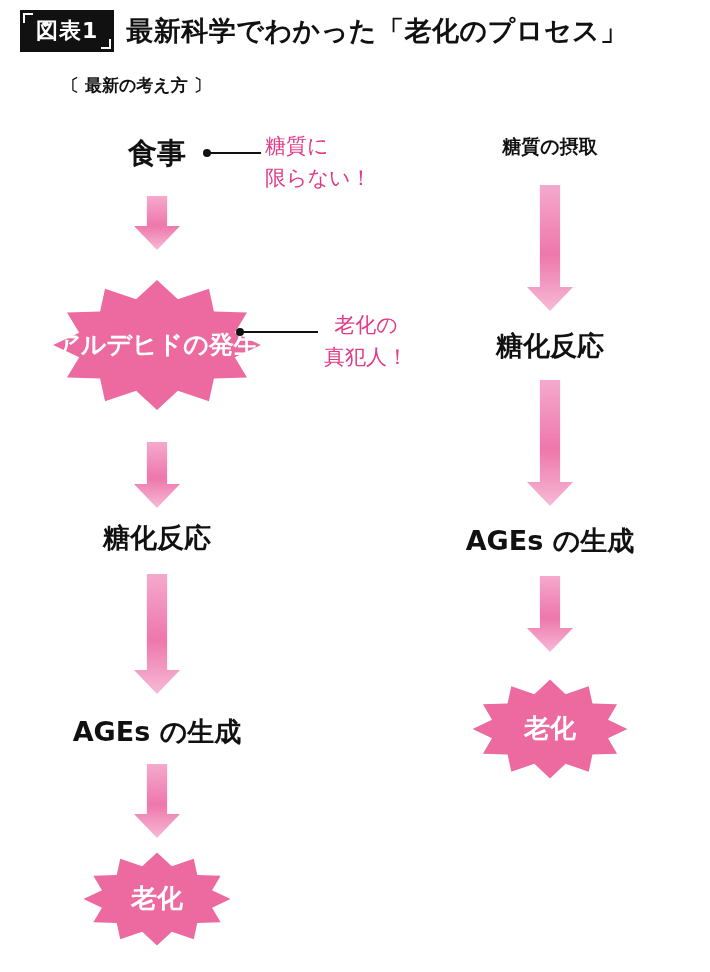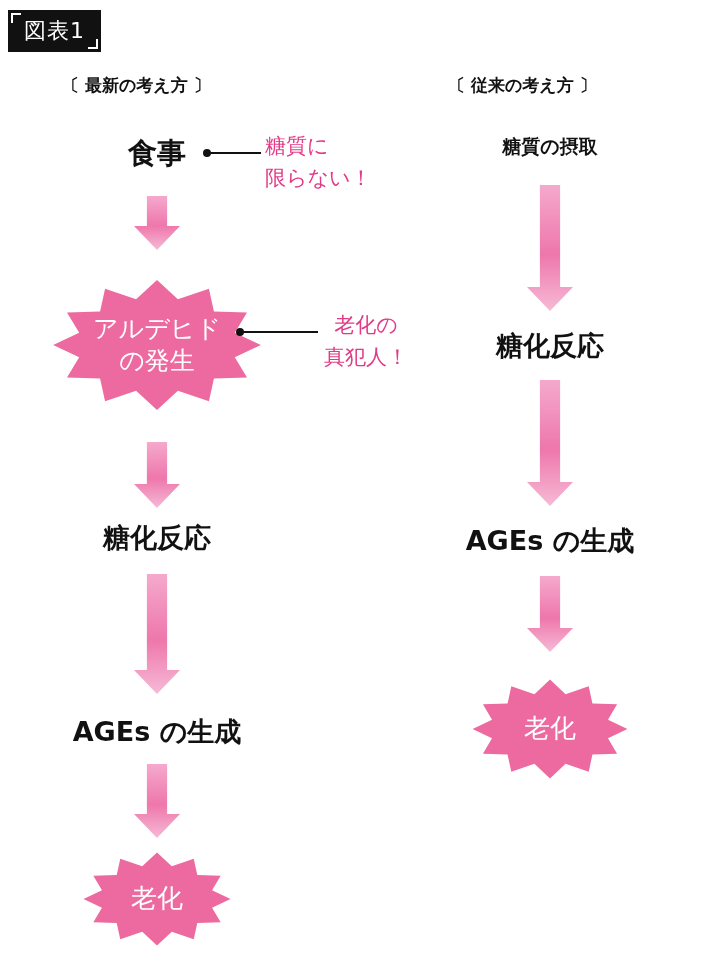--- a/index.html
+++ b/index.html
@@ -3,59 +3,59 @@
 <meta charset="utf-8">
 <style>
   * { margin:0; padding:0; box-sizing:border-box; }
   html,body { background:#ffffff; }
   body { font-family:"DejaVu Sans","Liberation Sans",sans-serif; color:#111; }
   .canvas { position:relative; width:710px; height:972px; background:#fff; overflow:hidden; }
   .abs { position:absolute; }
 
   
   .header { display:flex; align-items:center; gap:12px; }
-  .badge { position:relative; background:var(--badge-bg,#111); color:#fff; font-size:22px; font-weight:400; padding:6px 16px; letter-spacing:1px; }
+  .badge { position:relative; background:var(--badge-bg,#111); color:#fff; font-size:22px; font-weight:700; padding:6px 16px; letter-spacing:1px;margin-left:12px; }
   .badge::before { content:""; position:absolute; left:3px; top:3px; width:8px; height:8px; border-left:2px solid #fff; border-top:2px solid #fff; }
   .badge::after { content:""; position:absolute; right:3px; bottom:3px; width:8px; height:8px; border-right:2px solid #fff; border-bottom:2px solid #fff; }
   .title { font-size:27px; font-weight:700; letter-spacing:0.5px; white-space:nowrap; }
 
   .col-heading { font-size:17px; font-weight:700; white-space:nowrap; }
 
   
   .node { font-weight:700; text-align:right; transform:translateX(-50%); white-space:nowrap; }
 
   
   .arrow {
     width:46px;
     transform:translateX(-50%);
     background:linear-gradient(180deg, var(--arrow-top,#f5a9cd) 0%, var(--arrow-mid,#ee77ab) 55%, var(--arrow-bottom,#f6bad6) 100%);
     clip-path:polygon(28% 0, 72% 0, 72% calc(100% - 24px), 100% calc(100% - 24px), 50% 100%, 0 calc(100% - 24px), 28% calc(100% - 24px));
   }
 
   
   .burst { transform:translate(-50%,-50%); }
   .burst svg { display:block; width:100%; height:100%; }
-  .burst-label { position:absolute; inset:0; display:flex; flex-direction:column; align-items:center; justify-content:center; color:#fff; font-weight:400; line-height:1.3; text-align:center; }
+  .burst-label { position:absolute; inset:0; display:flex; flex-direction:row; align-items:center; justify-content:center; color:#fff; font-weight:700; line-height:1.3; text-align:center; }
 
   
   .callout-text { color:var(--callout-pink,#e23a86); font-weight:400; font-size:21px; line-height:1.5; white-space:nowrap; }
   .callout-line { height:2px; background:#111; }
   .callout-dot { width:8px; height:8px; border-radius:50%; background:#111; }
 </style>
 </head>
 <body>
 
 <div class="canvas">
 
   <div class="abs header" style="left:8px; top:10px;">
     <span class="badge">図表1</span>
+    <span class="title">最新科学でわかった「老化のプロセス」</span>
   </div>
 
   <div class="abs col-heading" style="left:62px; top:74px;">〔 最新の考え方 〕</div>
-  <div class="abs col-heading" style="left:448px; top:74px;">〔 従来の考え方 〕</div>
 
   <div class="abs node" style="left:157px; top:134px; font-size:29px;">食事</div>
 
   <span class="abs callout-dot" style="left:203px; top:149px;"></span>
   <span class="abs callout-line" style="left:209px; top:152px; width:52px;"></span>
   <div class="abs callout-text" style="left:265px; top:131px;">
     <div>糖質に</div>
     <div>限らない！</div>
   </div>
 

